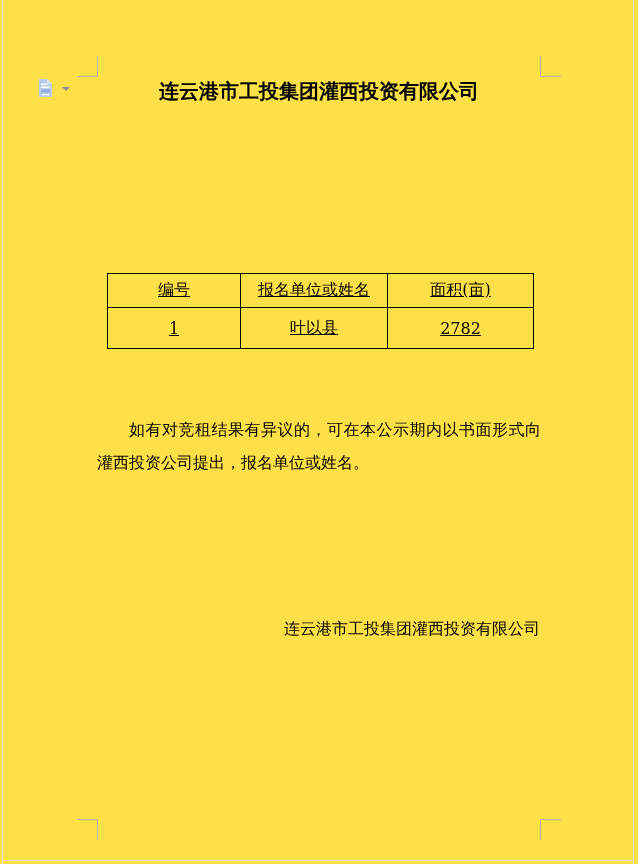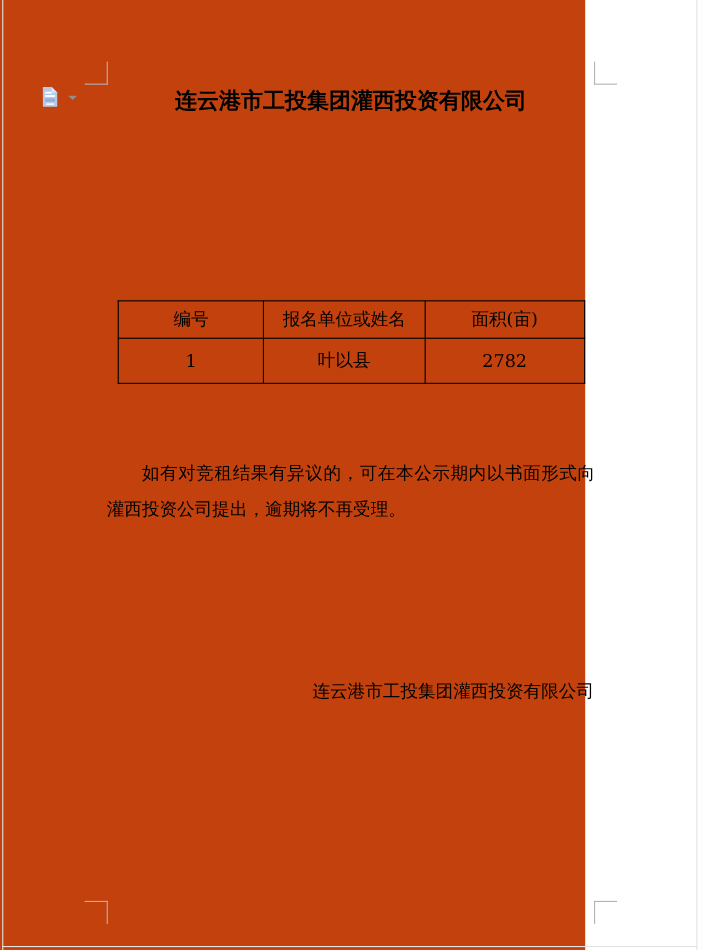--- a/index.html
+++ b/index.html
@@ -3,21 +3,21 @@
 <meta charset="utf-8">
 <style>
   html, body {
     margin: 0; padding: 0;
     width: 638px; height: 864px;
     background: #ffffff;
     font-family: "DejaVu Serif", "Liberation Serif", serif;
     color: #000000;
     overflow: hidden;
   }
-  .page { position: relative; width: 532px; height: 864px; background: #c2410c; }
+  .page { position: relative; width: 638px; height: 864px; background: #fde047; }
 
   
   .edge { position: absolute; background: #e2e2e2; }
   .edge-left   { left: 2px;  top: 0; width: 1px; height: 864px; }
   .edge-right  { left: 633px; top: 0; width: 1px; height: 864px; }
   .edge-bottom { left: 2px; top: 860px; width: 632px; height: 1px; }
 
   
   .cm { position: absolute; background: #b0b4b8; }
   .cm-tl-v { left: 97px;  top: 56px;  width: 1px;  height: 21px; }
@@ -40,21 +40,21 @@
   .doc-title { position: absolute; left: 97px; width: 444px; text-align: center;
                font-weight: bold; font-size: 20px; line-height: 26px; margin: 0; }
   .doc-title-1 { top: 78px; }
   .doc-title-2 { top: 110px; }
 
   .intro { position: absolute; left: 97px; top: 142px; width: 444px; margin: 0;
            font-size: 16px; line-height: 31px; text-align: justify; text-indent: 2em; }
 
   .doc-table { position: absolute; left: 107px; top: 273px; border-collapse: collapse;
                font-size: 16px; text-align: center; table-layout: fixed; }
-  .doc-table th, .doc-table td { border: 1px solid #000; font-weight: normal; padding: 0; }
+  .doc-table th, .doc-table td { border: 1px solid #000; font-weight: normal; padding: 0; text-decoration: underline; }
   .col-no   { width: 132px; }
   .col-name { width: 146px; }
   .col-area { width: 145px; }
   .row-head { height: 34px; }
   .row-data { height: 41px; }
 
   .notes { position: absolute; left: 97px; top: 413px; width: 444px;
            font-size: 16px; line-height: 33px; }
   .notes p { margin: 0; text-indent: 2em; text-align: justify; }
 
@@ -106,20 +106,20 @@
     <tbody>
       <tr class="row-data">
         <td>1</td>
         <td>叶以县</td>
         <td>2782</td>
       </tr>
     </tbody>
   </table>
 
   <div class="notes">
-    <p>如有对竞租结果有异议的，可在本公示期内以书面形式向灌西投资公司提出，逾期将不再受理。</p>
+    <p>如有对竞租结果有异议的，可在本公示期内以书面形式向灌西投资公司提出，报名单位或姓名。</p>
   </div>
 
   <div class="signature">
     <div>连云港市工投集团灌西投资有限公司</div>
   </div>
 
 </div>
 
 </body></html>

